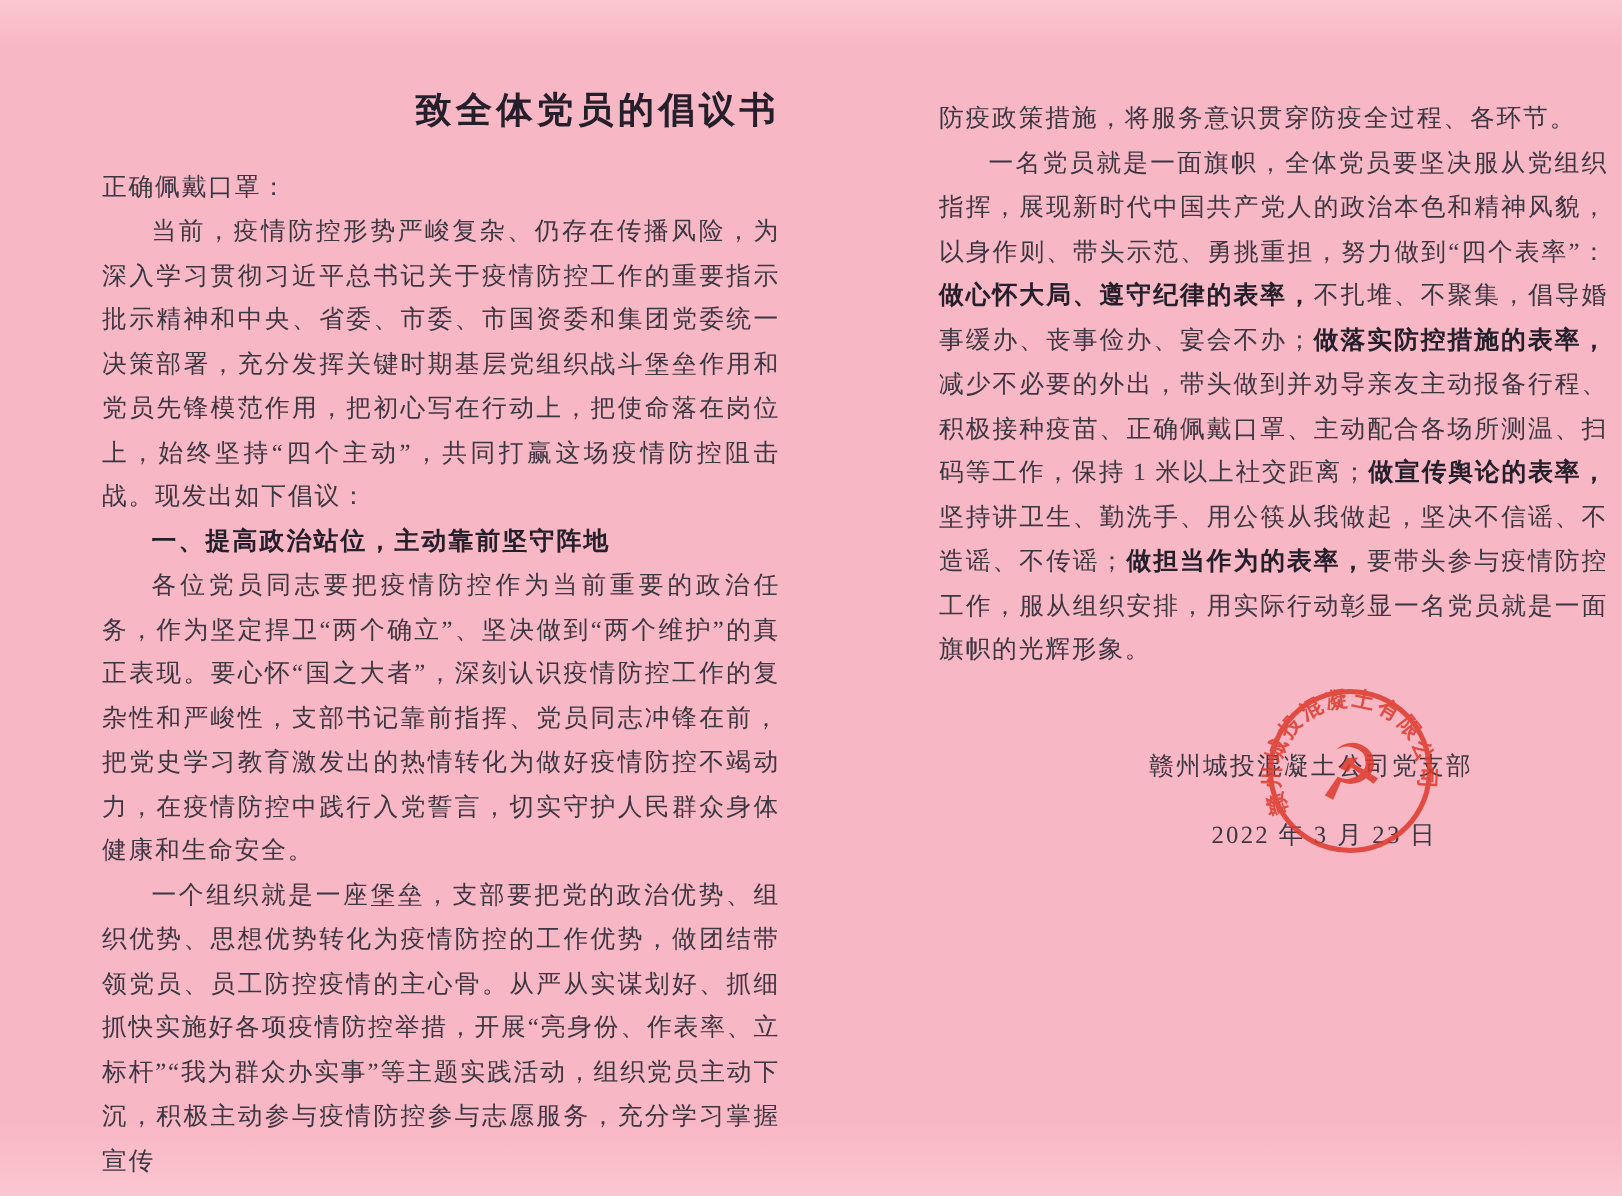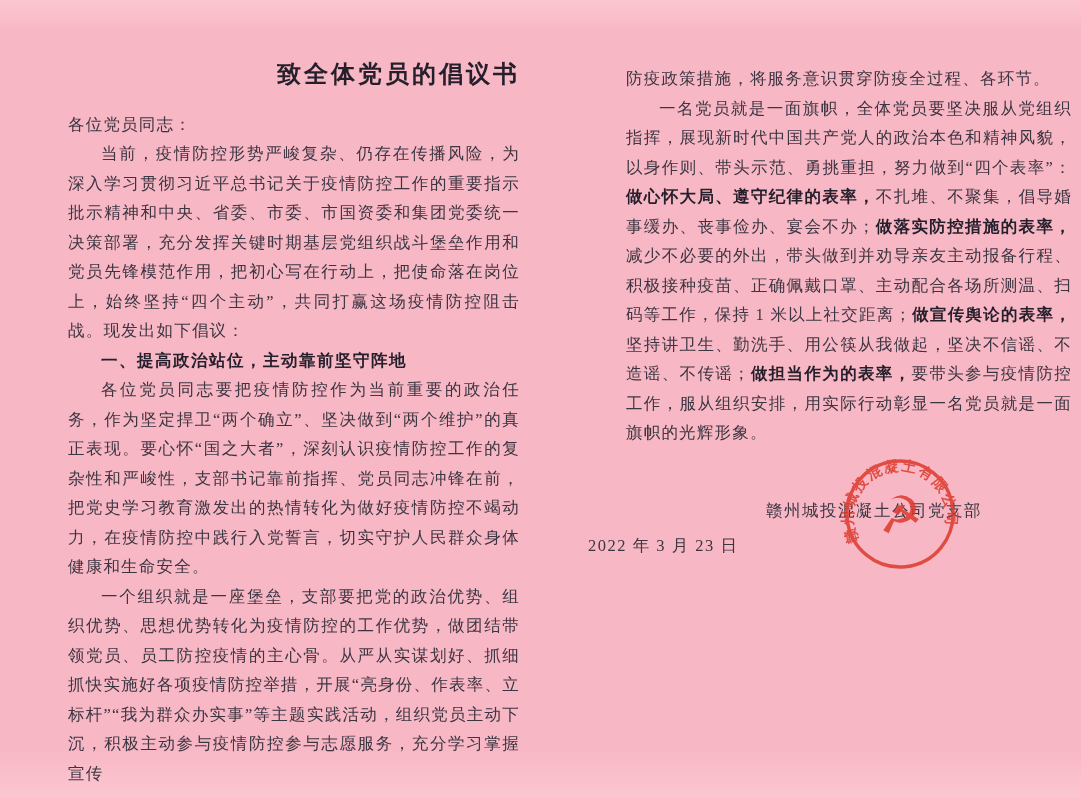--- a/index.html
+++ b/index.html
@@ -67,24 +67,24 @@
     color:var(--ink);
     font-size:16.5px;
     letter-spacing:1.5px;
   }
   .sig-name{
     text-align:right;
     padding-right:52px;
     line-height:28px;
   }
   .sig-date{
-    text-align:left;
+    text-align:right;
     padding-right:76px;
     line-height:28px;
-    margin-top:7px;
+    margin-top:18px;
   }
 
   .stamp{
     position:absolute;
     left:838px;
     top:452px;
     width:124px;
     height:124px;
     opacity:.85;
     transform:rotate(-6deg);
@@ -103,21 +103,21 @@
     font-family:"DejaVu Sans",sans-serif;
   }
 </style>
 </head>
 <body>
 
 <div class="page">
 
   <div class="col col-left">
     <h1 class="doc-title">致全体党员的倡议书</h1>
-    <p class="salutation">各位党员同志：</p>
+    <p class="salutation">正确佩戴口罩：</p>
     <p class="para">当前，疫情防控形势严峻复杂、仍存在传播风险，为深入学习贯彻习近平总书记关于疫情防控工作的重要指示批示精神和中央、省委、市委、市国资委和集团党委统一决策部署，充分发挥关键时期基层党组织战斗堡垒作用和党员先锋模范作用，把初心写在行动上，把使命落在岗位上，始终坚持“四个主动”，共同打赢这场疫情防控阻击战。现发出如下倡议：</p>
     <p class="sec-heading">一、提高政治站位，主动靠前坚守阵地</p>
     <p class="para">各位党员同志要把疫情防控作为当前重要的政治任务，作为坚定捍卫“两个确立”、坚决做到“两个维护”的真正表现。要心怀“国之大者”，深刻认识疫情防控工作的复杂性和严峻性，支部书记靠前指挥、党员同志冲锋在前，把党史学习教育激发出的热情转化为做好疫情防控不竭动力，在疫情防控中践行入党誓言，切实守护人民群众身体健康和生命安全。</p>
     <p class="para">一个组织就是一座堡垒，支部要把党的政治优势、组织优势、思想优势转化为疫情防控的工作优势，做团结带领党员、员工防控疫情的主心骨。从严从实谋划好、抓细抓快实施好各项疫情防控举措，开展“亮身份、作表率、立标杆”“我为群众办实事”等主题实践活动，组织党员主动下沉，积极主动参与疫情防控参与志愿服务，充分学习掌握宣传</p>
   </div>
 
   <div class="col col-right">
     <p class="para continuation">防疫政策措施，将服务意识贯穿防疫全过程、各环节。</p>
     <p class="para"><span>一名党员就是一面旗帜，全体党员要坚决服从党组织指挥，展现新时代中国共产党人的政治本色和精神风貌，以身作则、带头示范、勇挑重担，努力做到“四个表率”：</span><span class="seg-bold">做心怀大局、遵守纪律的表率，</span><span>不扎堆、不聚集，倡导婚事缓办、丧事俭办、宴会不办；</span><span class="seg-bold">做落实防控措施的表率，</span><span>减少不必要的外出，带头做到并劝导亲友主动报备行程、积极接种疫苗、正确佩戴口罩、主动配合各场所测温、扫码等工作，保持 1 米以上社交距离；</span><span class="seg-bold">做宣传舆论的表率，</span><span>坚持讲卫生、勤洗手、用公筷从我做起，坚决不信谣、不造谣、不传谣；</span><span class="seg-bold">做担当作为的表率，</span><span>要带头参与疫情防控工作，服从组织安排，用实际行动彰显一名党员就是一面旗帜的光辉形象。</span></p>
   </div>

